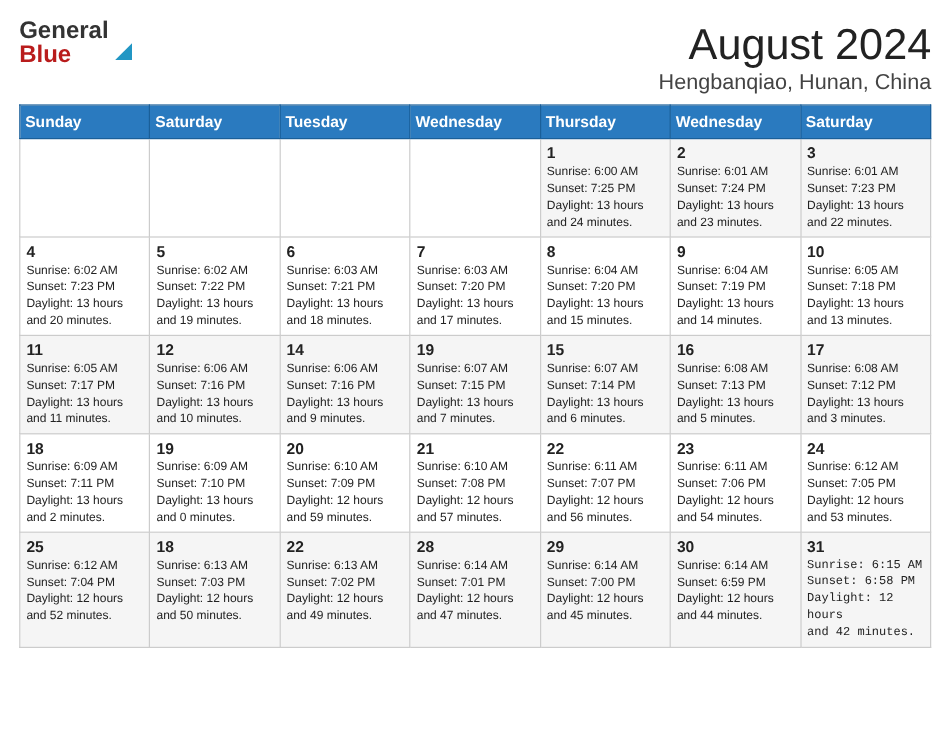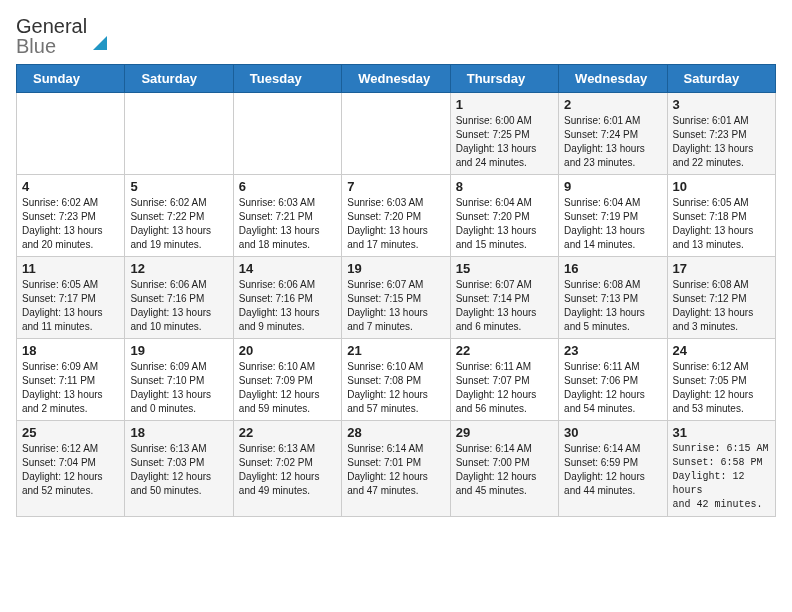--- a/index.html
+++ b/index.html
@@ -16,25 +16,25 @@
       align-items: flex-start;
       margin-bottom: 8px;
     }
     .logo {
       display: flex;
       flex-direction: column;
       align-items: flex-start;
     }
     .logo-text {
       font-size: 20px;
-      font-weight: normal;
+      font-weight: bold;
       color: #333;
       line-height: 1;
     }
-    .logo-text span.blue { color: #737373; }
+    .logo-text span.blue { color: #b91c1c; }
     .title-block {
       text-align: right;
     }
     .title-block h1 {
       font-size: 36px;
       font-weight: normal;
       color: #222;
     }
     .title-block h2 {
       font-size: 18px;
@@ -44,21 +44,21 @@
     .calendar {
       width: 100%;
       border-collapse: collapse;
       border: 1px solid #ccc;
     }
     .calendar thead tr th {
       background: #2a7abf;
       color: #fff;
       font-size: 13px;
       font-weight: bold;
-      padding: 6px 16px;
+      padding: 6px 4px;
       text-align: left;
       border: 1px solid #1a5f99;
     }
     .calendar tbody tr td {
       vertical-align: top;
       border: 1px solid #ccc;
       padding: 4px 5px;
       font-size: 10.5px;
       color: #222;
       width: calc(100% / 7);
@@ -90,20 +90,24 @@
   <div class="logo">
     <div style="display:flex;align-items:flex-end;gap:0px;">
       <span class="logo-text">
         <span style="color:#333;">General</span><br><span class="blue">Blue</span>
       </span>
       <svg width="22" height="22" viewBox="0 0 22 22" style="margin-left:2px;margin-bottom:2px;">
         <polygon points="4,18 18,4 18,18" fill="#2196c4"></polygon>
       </svg>
     </div>
   </div>
+  <div class="title-block">
+    <h1>August 2024</h1>
+    <h2>Hengbanqiao, Hunan, China</h2>
+  </div>
 </div>
 
 <table class="calendar">
   <thead>
     <tr>
     <th>Sunday</th>
         <th>Saturday</th>
         <th>Tuesday</th>
         <th>Wednesday</th>
         <th>Thursday</th>

